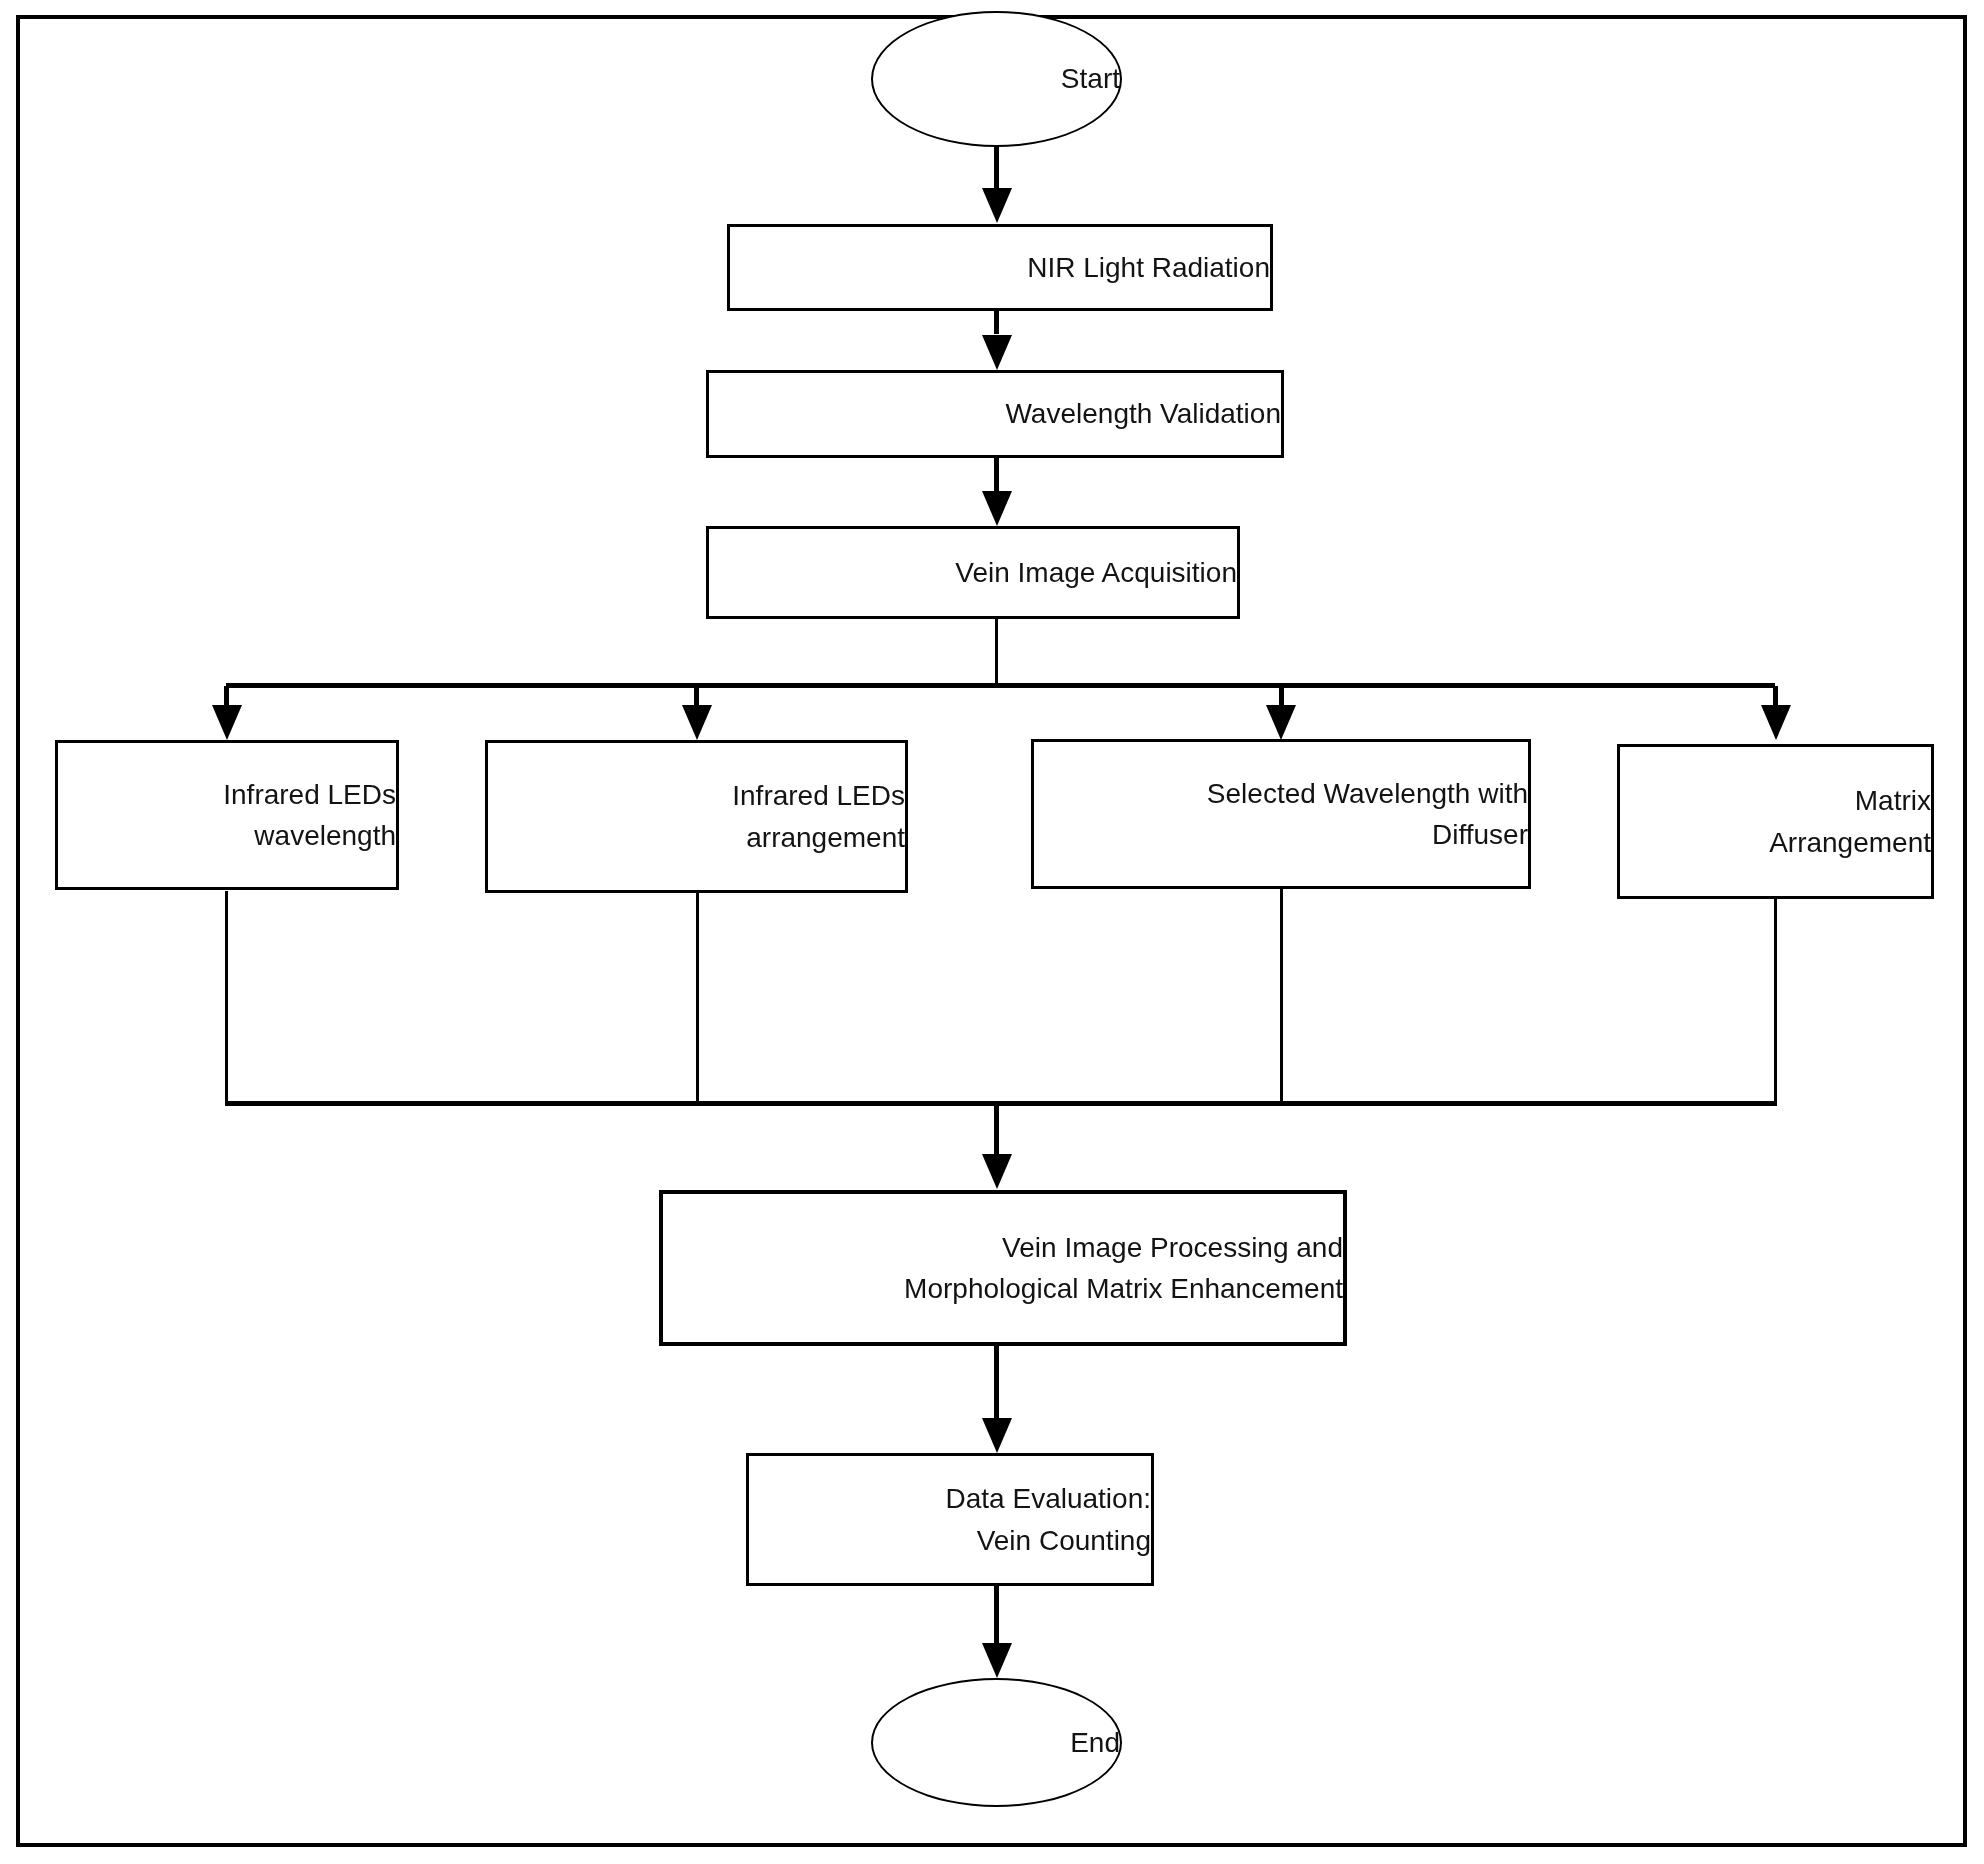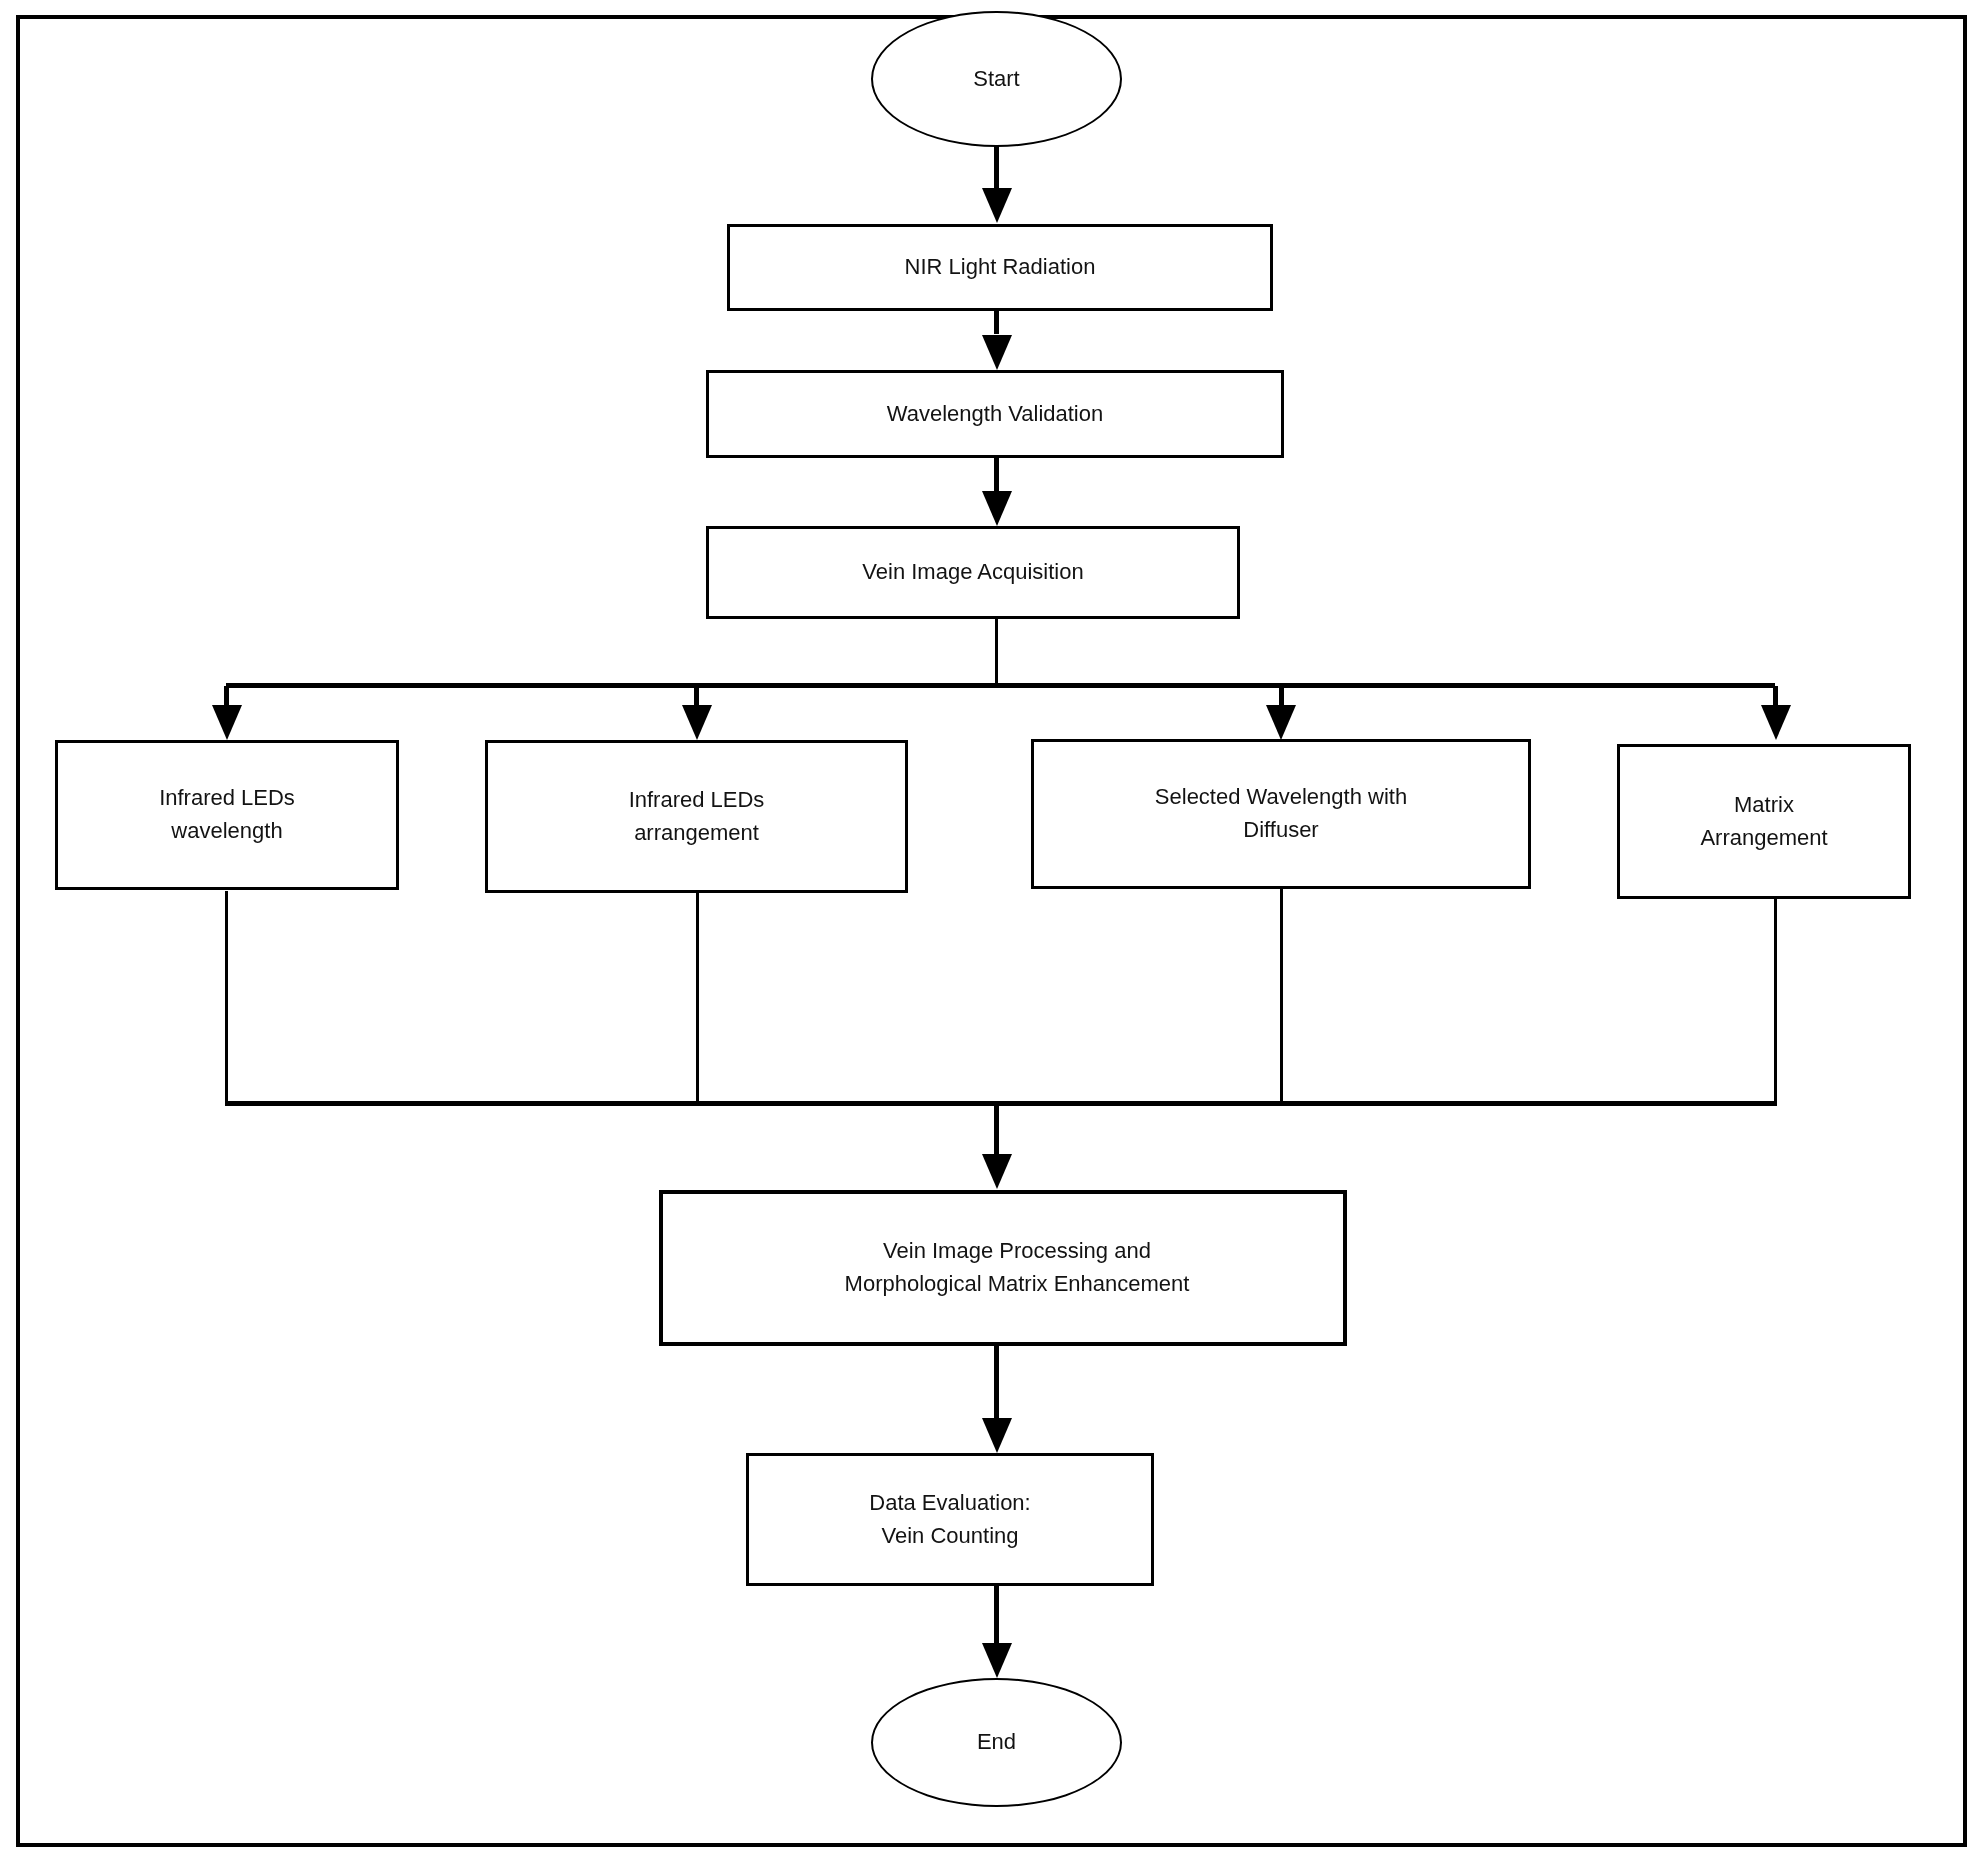--- a/index.html
+++ b/index.html
@@ -18,24 +18,24 @@
     border: 4.1px solid #000;
     box-sizing: border-box;
   }
   .node {
     position: absolute;
     box-sizing: border-box;
     border: 3.4px solid #000;
     background: #fff;
     display: flex;
     flex-direction: column;
-    align-items: center;
+    align-items: flex-end;
     justify-content: center;
     text-align: center;
-    font-size: 22px;
+    font-size: 28px;
     line-height: 1.48;
     z-index: 2;
   }
   .node .ln { display: block; white-space: nowrap; }
   .ellipse {
     border-radius: 50%;
     border-width: 2.7px;
   }
   .thick { border-width: 4.1px; }
   .vline, .hline {
@@ -108,21 +108,21 @@
   <div class="node" style="left:485px; top:740px; width:423px; height:153px;">
     <span class="ln">Infrared LEDs</span>
     <span class="ln">arrangement</span>
   </div>
 
   <div class="node" style="left:1031px; top:739px; width:500px; height:150px;">
     <span class="ln">Selected Wavelength with</span>
     <span class="ln">Diffuser</span>
   </div>
 
-  <div class="node" style="left:1617px; top:744px; width:294px; height:155px;">
+  <div class="node" style="left:1617px; top:744px; width:317px; height:155px;">
     <span class="ln">Matrix</span>
     <span class="ln">Arrangement</span>
   </div>
 
   <div class="vline" style="left:225px; top:891px; width:2.7px; height:215px;"></div>
   <div class="vline" style="left:696px; top:893px; width:2.7px; height:212px;"></div>
   <div class="vline" style="left:1280px; top:889px; width:2.7px; height:216px;"></div>
   <div class="vline" style="left:1774px; top:899px; width:2.7px; height:207px;"></div>
 
   <div class="hline" style="left:226px; top:1101px; width:1549px; height:4.7px;"></div>

